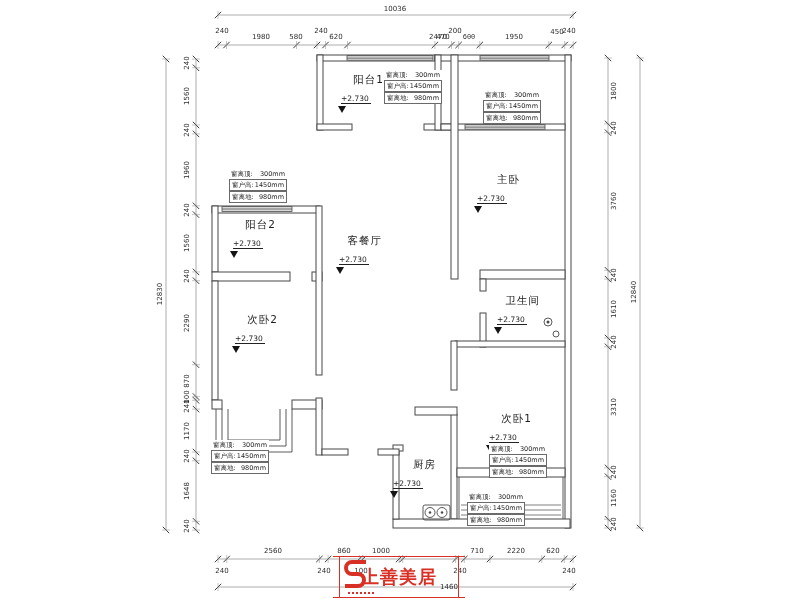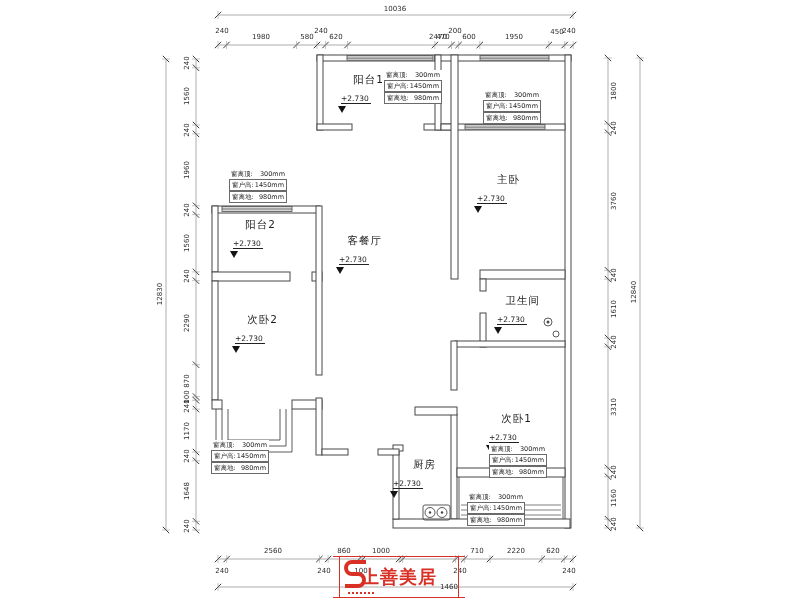--- a/index.html
+++ b/index.html
@@ -251,27 +251,27 @@
     </g>
   </svg>
 
   <div class="dim" style="left:395px;top:9px">10036</div>
   <div class="dim v" style="left:160px;top:294px">12830</div>
   <div class="dim v" style="left:634px;top:292px">12840</div>
 
   <div id="labels-root">
       <div class="dim" style="left: 222px; top: 31px;">240</div>
       <div class="dim" style="left: 261px; top: 37px;">1980</div>
-      <div class="dim" style="left: 307px; top: 37px;">580</div>
+      <div class="dim" style="left: 296px; top: 37px;">580</div>
       <div class="dim" style="left: 321px; top: 31px;">240</div>
       <div class="dim" style="left: 336px; top: 37px;">620</div>
       <div class="dim" style="left: 391px; top: 37px; margin-left: 47px;">2470</div>
       <div class="dim" style="left: 443px; top: 37px;">470</div>
       <div class="dim" style="left: 455px; top: 31px;">200</div>
-      <div class="dim" style="left: 469px; top: 37px;">600</div>
+      <div class="dim" style="left: 469px; top: 37px; font-family: Liberation Mono, monospace;">600</div>
       <div class="dim" style="left: 514px; top: 37px;">1950</div>
       <div class="dim" style="left: 557px; top: 32px;">450</div>
       <div class="dim" style="left: 569px; top: 31px;">240</div>
       <div class="dim v" style="left: 187px; top: 63px;">240</div>
       <div class="dim v" style="left: 187px; top: 96px;">1560</div>
       <div class="dim v" style="left: 187px; top: 130px;">240</div>
       <div class="dim v" style="left: 187px; top: 170px;">1960</div>
       <div class="dim v" style="left: 187px; top: 210px;">240</div>
       <div class="dim v" style="left: 187px; top: 243px;">1560</div>
       <div class="dim v" style="left: 187px; top: 276px;">240</div>

